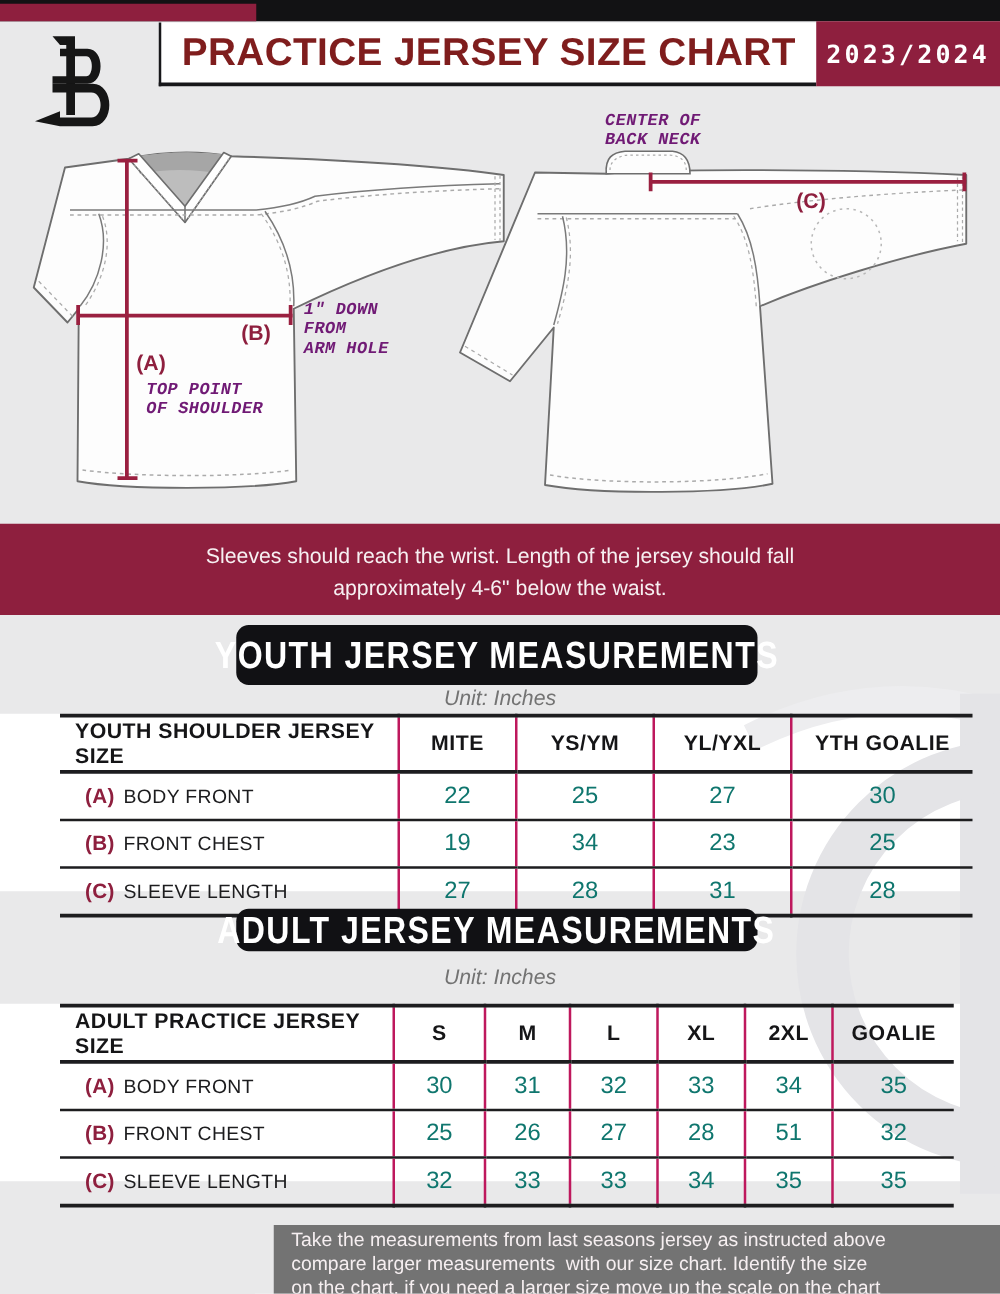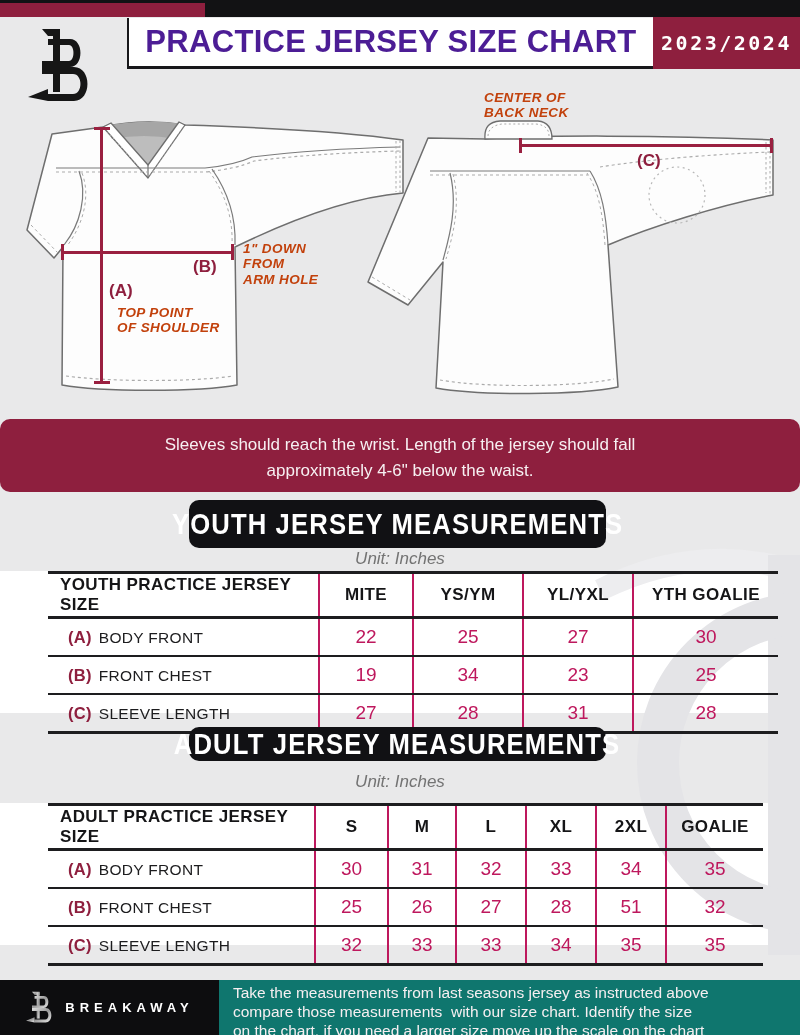--- a/index.html
+++ b/index.html
@@ -5,37 +5,37 @@
   html,body{margin:0;padding:0;}
   .page{position:relative;width:800px;height:1035px;background:#e9e9ea;overflow:hidden;
         font-family:"Liberation Sans",sans-serif;}
   
   .topbar{position:absolute;left:0;top:0;width:800px;height:17px;background:#121214;}
   .topbar-chip{position:absolute;left:0;top:3px;width:205px;height:14px;background:#8e1f3e;}
   .header-band{position:absolute;left:0;top:17px;width:800px;height:52px;}
   .title-box{position:absolute;left:127px;top:1px;width:524px;height:48px;background:#ffffff;
              border-left:2px solid #17171a;border-bottom:3px solid #17171a;
              display:flex;align-items:center;justify-content:center;}
-  .title-box span{font-size:31px;font-weight:bold;color:#4c1d95;letter-spacing:.3px;white-space:nowrap;}
+  .title-box span{font-size:31px;font-weight:bold;color:#7f1d1d;letter-spacing:.3px;white-space:nowrap;}
   .season-box{position:absolute;left:653px;top:0;width:147px;height:52px;background:#8e1f3e;
               display:flex;align-items:center;justify-content:center;}
   .season-box span{font-family:"DejaVu Sans Mono",monospace;font-size:20px;font-weight:bold;
                    color:#fff;letter-spacing:2.5px;white-space:nowrap;}
   .brand-logo-top{position:absolute;left:26px;top:27px;z-index:3;}
   
   .diagram{position:absolute;left:0;top:69px;width:800px;height:350px;}
   .jersey-svg{position:absolute;top:26px;}
   .m-line{position:absolute;background:#9a2040;z-index:5;}
   .marker{position:absolute;z-index:6;font-weight:bold;font-size:17px;color:#8e1f3e;}
   .ann-label{position:absolute;z-index:6;font-style:italic;font-weight:bold;font-size:13.5px;
-             color:#c2410c;line-height:1.14;white-space:pre-line;letter-spacing:.4px;}
+             color:#701a75;line-height:1.14;white-space:pre-line;letter-spacing:.4px;font-family:Liberation Mono, monospace;}
   
   .notice{position:absolute;left:0;top:419px;width:800px;height:73px;background:#8e1f3e;
           color:#f7f0f2;text-align:center;font-size:17px;line-height:1.55;padding-top:13px;
-          box-sizing:border-box;z-index:2;border-radius:10px;}
+          box-sizing:border-box;z-index:2;}
   
   .white-band{position:absolute;left:0;width:800px;height:142px;background:#ffffff;z-index:0;}
   .band-youth{top:571px;} .band-adult{top:803px;}
   .watermark{position:absolute;right:0;top:545px;z-index:1;pointer-events:none;}
   
   .section-pill{position:absolute;left:189px;width:417px;background:#111114;border-radius:10px;
                 display:flex;align-items:center;justify-content:center;z-index:2;}
   .pill-youth{top:500px;height:48px;text-align:right;} .pill-adult{top:727px;height:34px;justify-content:center;}
   .section-pill span{display:inline-block;color:#fff;font-weight:bold;font-size:27px;
                      letter-spacing:1.2px;transform:scale(.95,1.12);white-space:nowrap;}
@@ -49,27 +49,27 @@
   .t-adult{left:48px;top:803px;width:715px;}
   table.size-table th{height:36px;border-bottom:3px solid #1d1d1f;font-weight:bold;
                       font-size:17px;color:#151517;letter-spacing:.4px;}
   table.size-table td{height:34px;border-bottom:2px solid #1d1d1f;}
   table.size-table tr:last-child td{border-bottom:none;}
   th.size-head{font-weight:normal;font-size:16.5px;color:#2d2d2f;text-align:left;padding-left:12px;
                letter-spacing:.3px;}
   td.row-label{text-align:left;padding-left:20px;font-size:15.5px;color:#1c1c1e;letter-spacing:.3px;}
   td.row-label b{color:#8e1f3e;font-size:16.5px;margin-right:7px;}
   th.vcol,td.vcell{border-left:2px solid #be185d;text-align:center;}
-  td.vcell{font-size:19px;color:#be185d;}
+  td.vcell{font-size:19px;color:#0f766e;}
   
   .footer{position:absolute;left:0;top:980px;width:800px;height:55px;z-index:4;}
   .brand-box{position:absolute;left:0;top:0;width:219px;height:55px;background:#0d0d0f;
              display:flex;align-items:center;justify-content:center;gap:9px;}
   .brand-name{color:#fff;font-weight:bold;font-size:13px;letter-spacing:5px;}
-  .footer-note{position:absolute;left:219px;top:0;width:581px;height:55px;background:#0f766e;
+  .footer-note{position:absolute;left:219px;top:0;width:581px;height:55px;background:#737373;
                color:#f6eff1;font-size:15.5px;line-height:1.22;box-sizing:border-box;
                padding:4px 6px 0 14px;}
   .footer-note div{white-space:pre-wrap;}
 </style>
 </head>
 <body>
 
 <div class="page">
 
   <div class="topbar">
@@ -175,21 +175,21 @@
   <table class="size-table t-youth">
     <colgroup>
         <col style="width:271px">
         <col style="width:94px">
         <col style="width:110px">
         <col style="width:110px">
         <col style="width:145px">
       </colgroup>
     <tbody>
         <tr>
-      <th class="size-head">YOUTH PRACTICE JERSEY SIZE</th>
+      <th class="size-head">YOUTH SHOULDER JERSEY SIZE</th>
       <th class="vcol">MITE</th>
       <th class="vcol">YS/YM</th>
       <th class="vcol">YL/YXL</th>
       <th class="vcol">YTH GOALIE</th>
     </tr>
     <tr>
       <td class="row-label"><b>(A)</b><span>BODY FRONT</span></td>
       <td class="vcell">22</td>
       <td class="vcell">25</td>
       <td class="vcell">27</td>
@@ -261,39 +261,20 @@
       <td class="vcell">33</td>
       <td class="vcell">33</td>
       <td class="vcell">34</td>
       <td class="vcell">35</td>
       <td class="vcell">35</td>
     </tr>
   </tbody>
     </table>
 
   <div class="footer">
-    <div class="brand-box">
-      <svg width="31" height="34" viewBox="0 0 72 80">
-        <defs>
-          <linearGradient id="silver" x1="0" y1="0" x2="1" y2="1">
-            <stop offset="0" stop-color="#dedede"></stop>
-              <stop offset="0.5" stop-color="#9a9a9a"></stop>
-              <stop offset="1" stop-color="#e8e8e8"></stop>
-          </linearGradient>
-        </defs>
-        <g fill="url(#silver)">
-          <polygon points="16,2 34,2 34,9 22,9"></polygon>
-          <path d="M27,3 h7 v62 h-7 z"></path>
-          <path d="M22,12 H44 C58,12 58,40 44,40 H16 L16,34 H43 C49,34 49,18 43,18 H22 Z"></path>
-          <path d="M16,40 H48 C66,40 66,74 48,74 H22 L22,67 H47 C57,67 57,47 47,47 H16 Z"></path>
-          <polygon points="22,74 2,70 22,62"></polygon>
-        </g>
-      </svg>
-      <span class="brand-name">BREAKAWAY</span>
-    </div>
     <div class="footer-note">
       <div>Take the measurements from last seasons jersey as instructed above</div>
-      <div>compare those measurements  with our size chart. Identify the size</div>
+      <div>compare larger measurements  with our size chart. Identify the size</div>
       <div>on the chart, if you need a larger size move up the scale on the chart</div>
     </div>
   </div>
 
 </div>
 
 </body></html>

